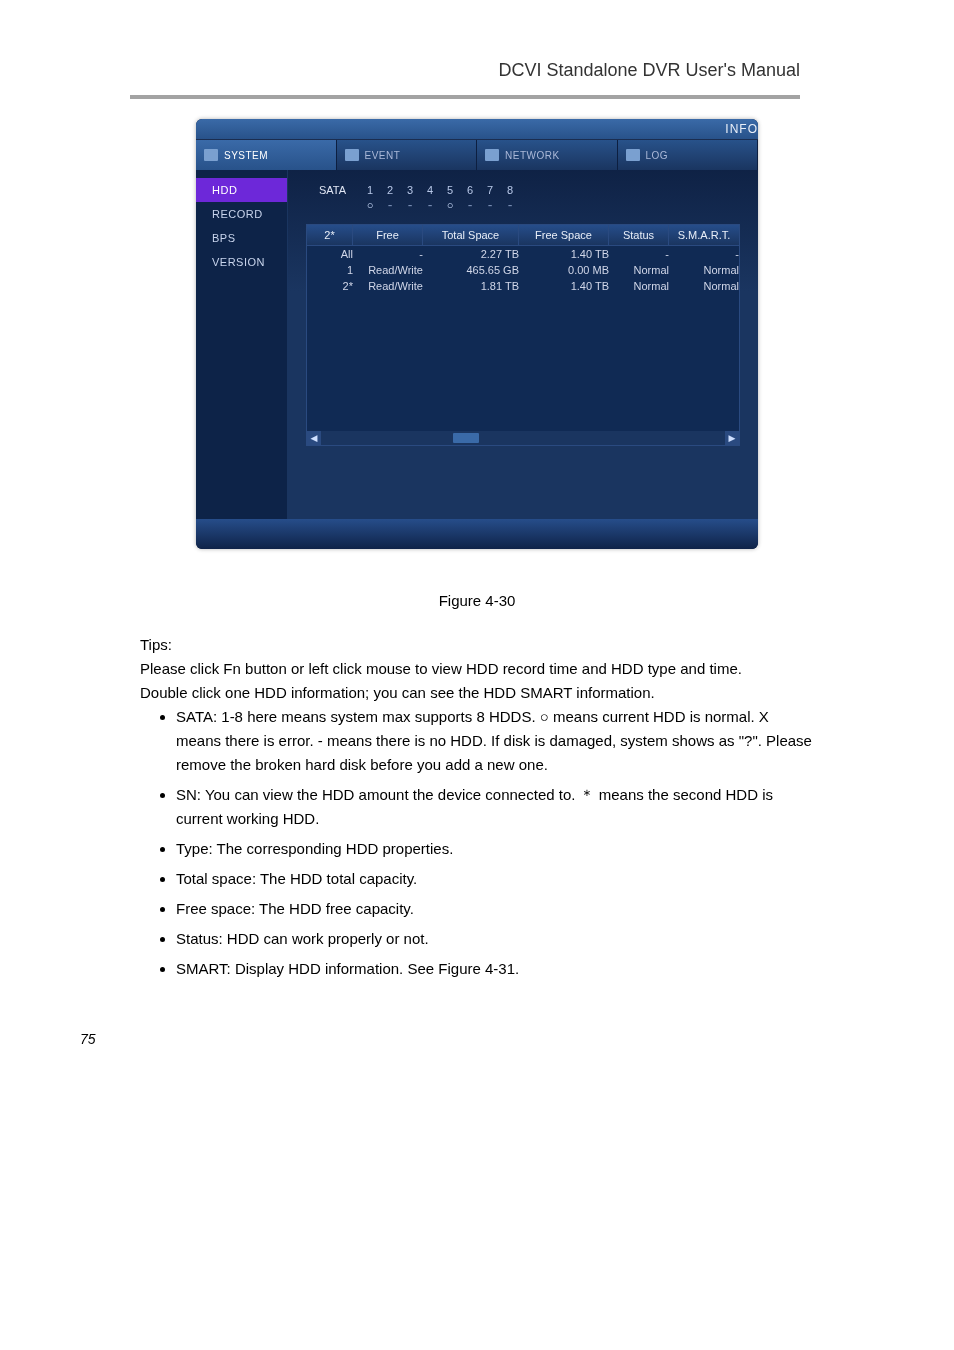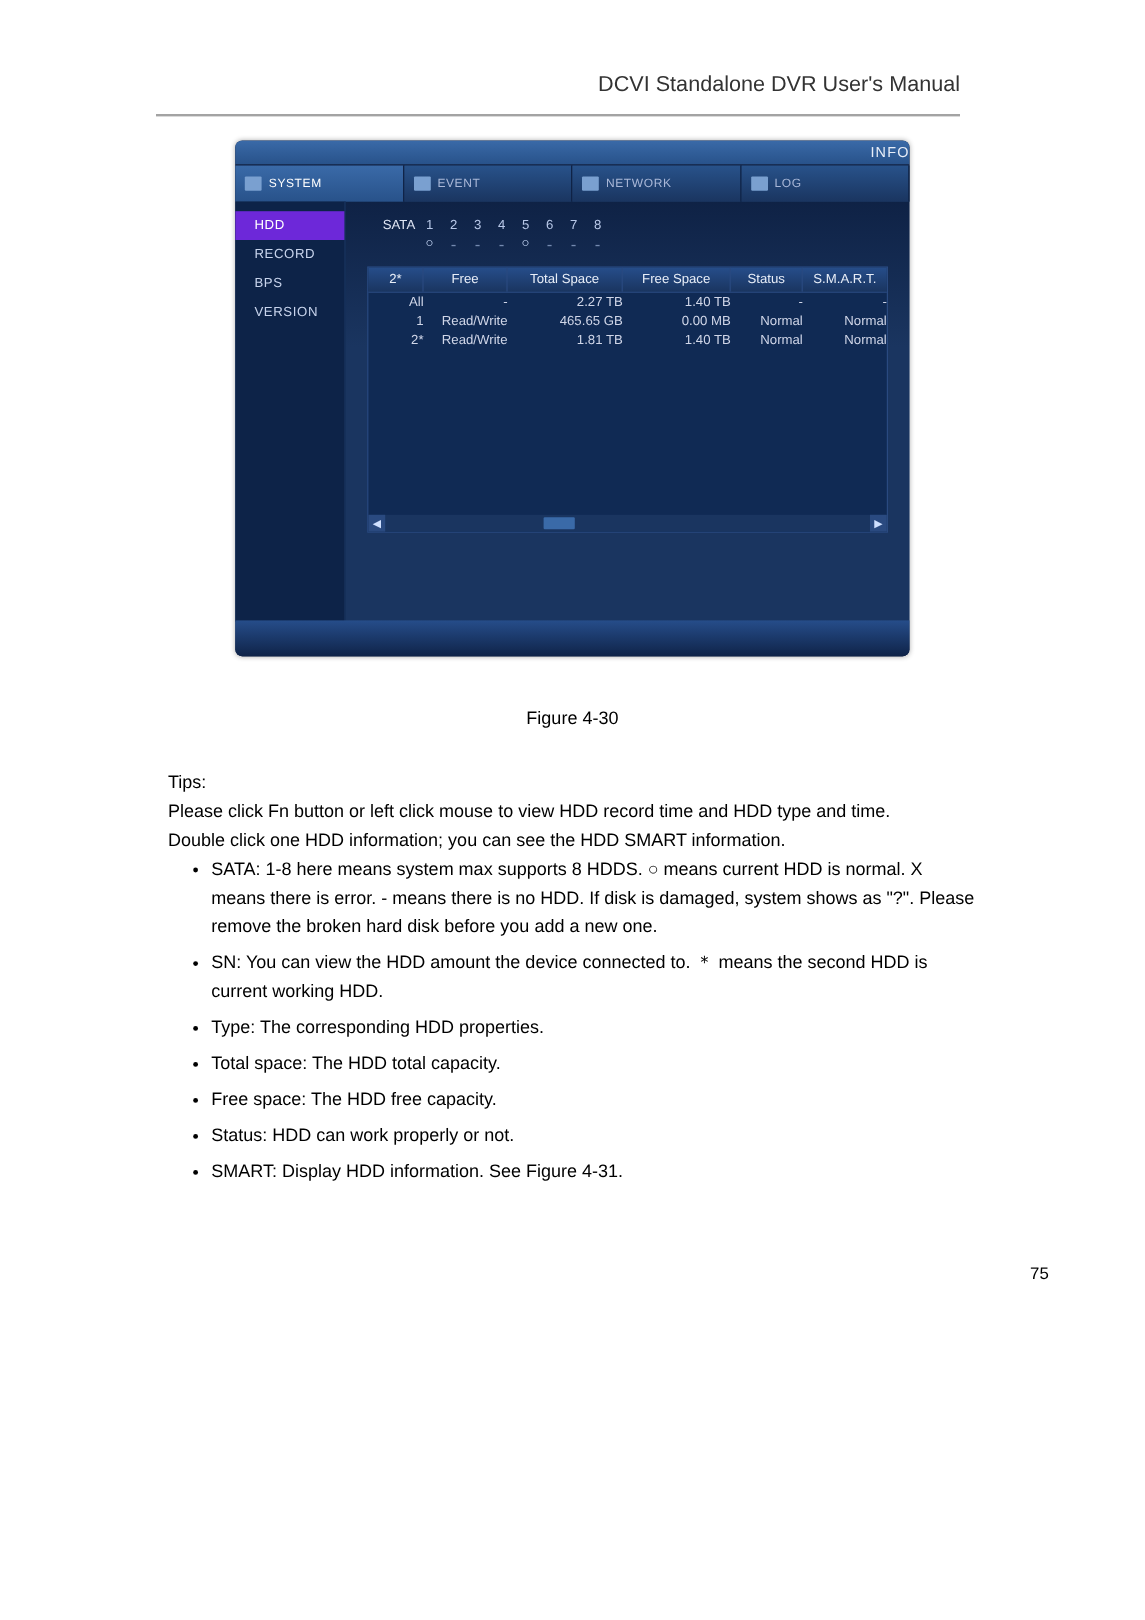--- a/index.html
+++ b/index.html
@@ -12,21 +12,21 @@
     font-size: 14px;
   }
   .page {
     padding: 50px 80px 40px 80px;
   }
   .header-title {
     text-align: right;
     font-size: 18px;
     color: #333;
     padding: 10px 0 14px 0;
-    border-bottom: 2px solid #a3a3a3;
+    border-bottom: 4px solid #a3a3a3;
     margin-bottom: 20px;
     width: 670px;
     margin-left: 50px;
   }
   .screenshot-wrap {
     display: flex;
     justify-content: center;
     margin-bottom: 40px;
   }
   .dvr {
@@ -96,20 +96,21 @@
     background: #6d28d9;
     color: #fff;
   }
   .dvr-main {
     flex: 1;
     padding: 14px 18px 0 18px;
     position: relative;
   }
   .sata-row {
     display: flex;
+    gap: 12px;
     align-items: flex-start;
     color: #e0e6f4;
     font-size: 11px;
     margin-bottom: 14px;
   }
   .sata-label { width: 40px; text-align: right; padding-right: 4px; }
   .sata-grid {
     display: grid;
     grid-template-columns: repeat(8, 16px);
     gap: 4px;
@@ -174,31 +175,32 @@
     background: linear-gradient(#264d8a,#0f2348);
   }
 
   
   .doc-area {
     padding: 0 60px;
     line-height: 1.6;
     font-size: 15px;
     color: #000;
   }
-  .fig-label { text-align:center; margin: 10px 0 30px 0; }
+  .fig-label { text-align:center; margin: 10px 0 20px 0; }
   ul.bullets {
     list-style: disc;
     margin: 0;
     padding-left: 36px;
   }
   ul.bullets li { margin-bottom: 6px; }
   .footer-page {
-    text-align:right;
+    text-align:left;
     font-size:14px;
-    margin-top:64px;
+    margin-top:50px;
+    font-style:italic;
   }
 </style>
 </head>
 <body>
 
 <div class="page">
   <div class="header-title">DCVI Standalone DVR User's Manual</div>
 
   <div class="screenshot-wrap">
     <div class="dvr">

